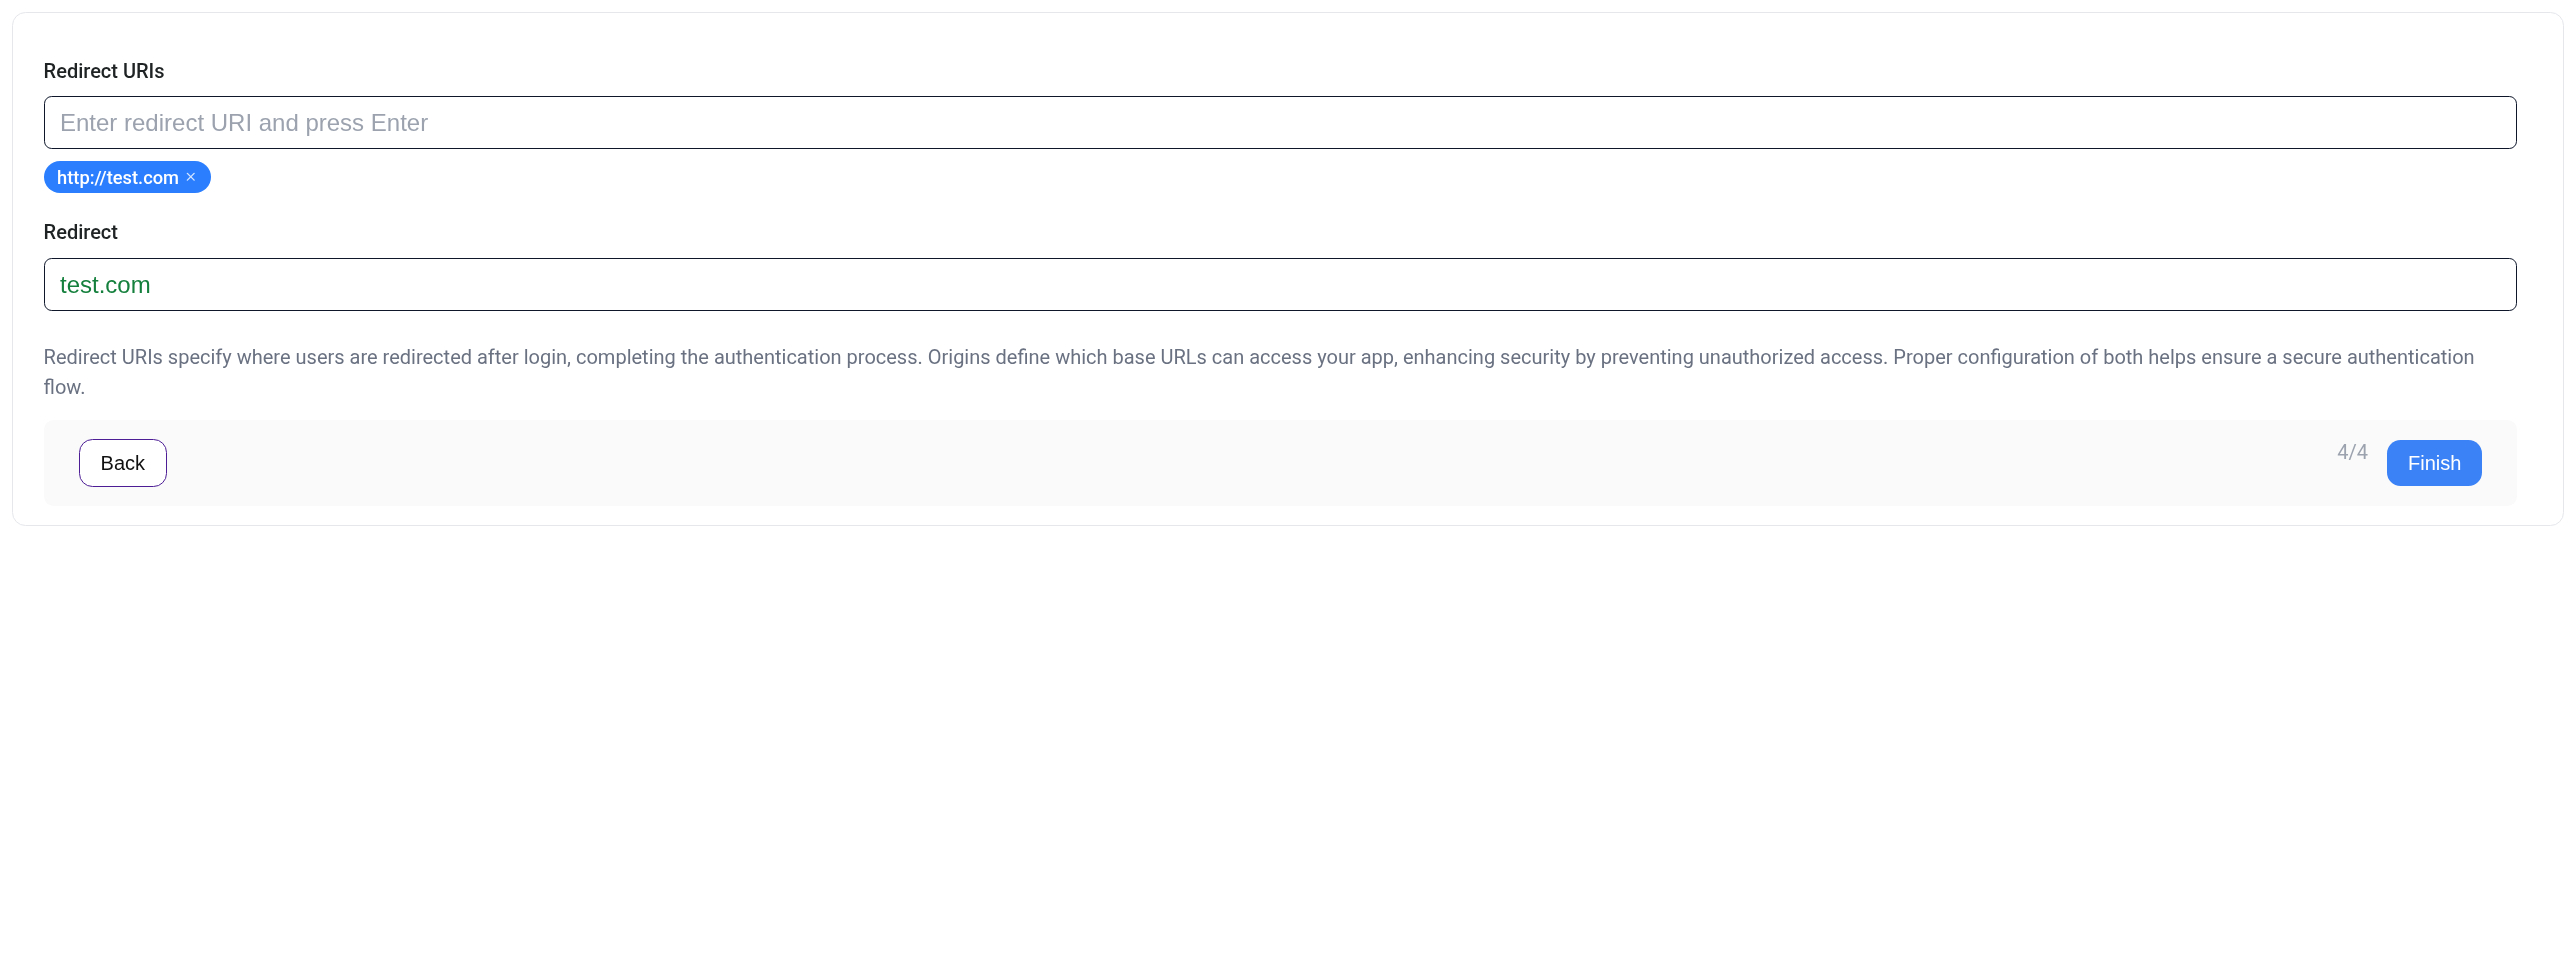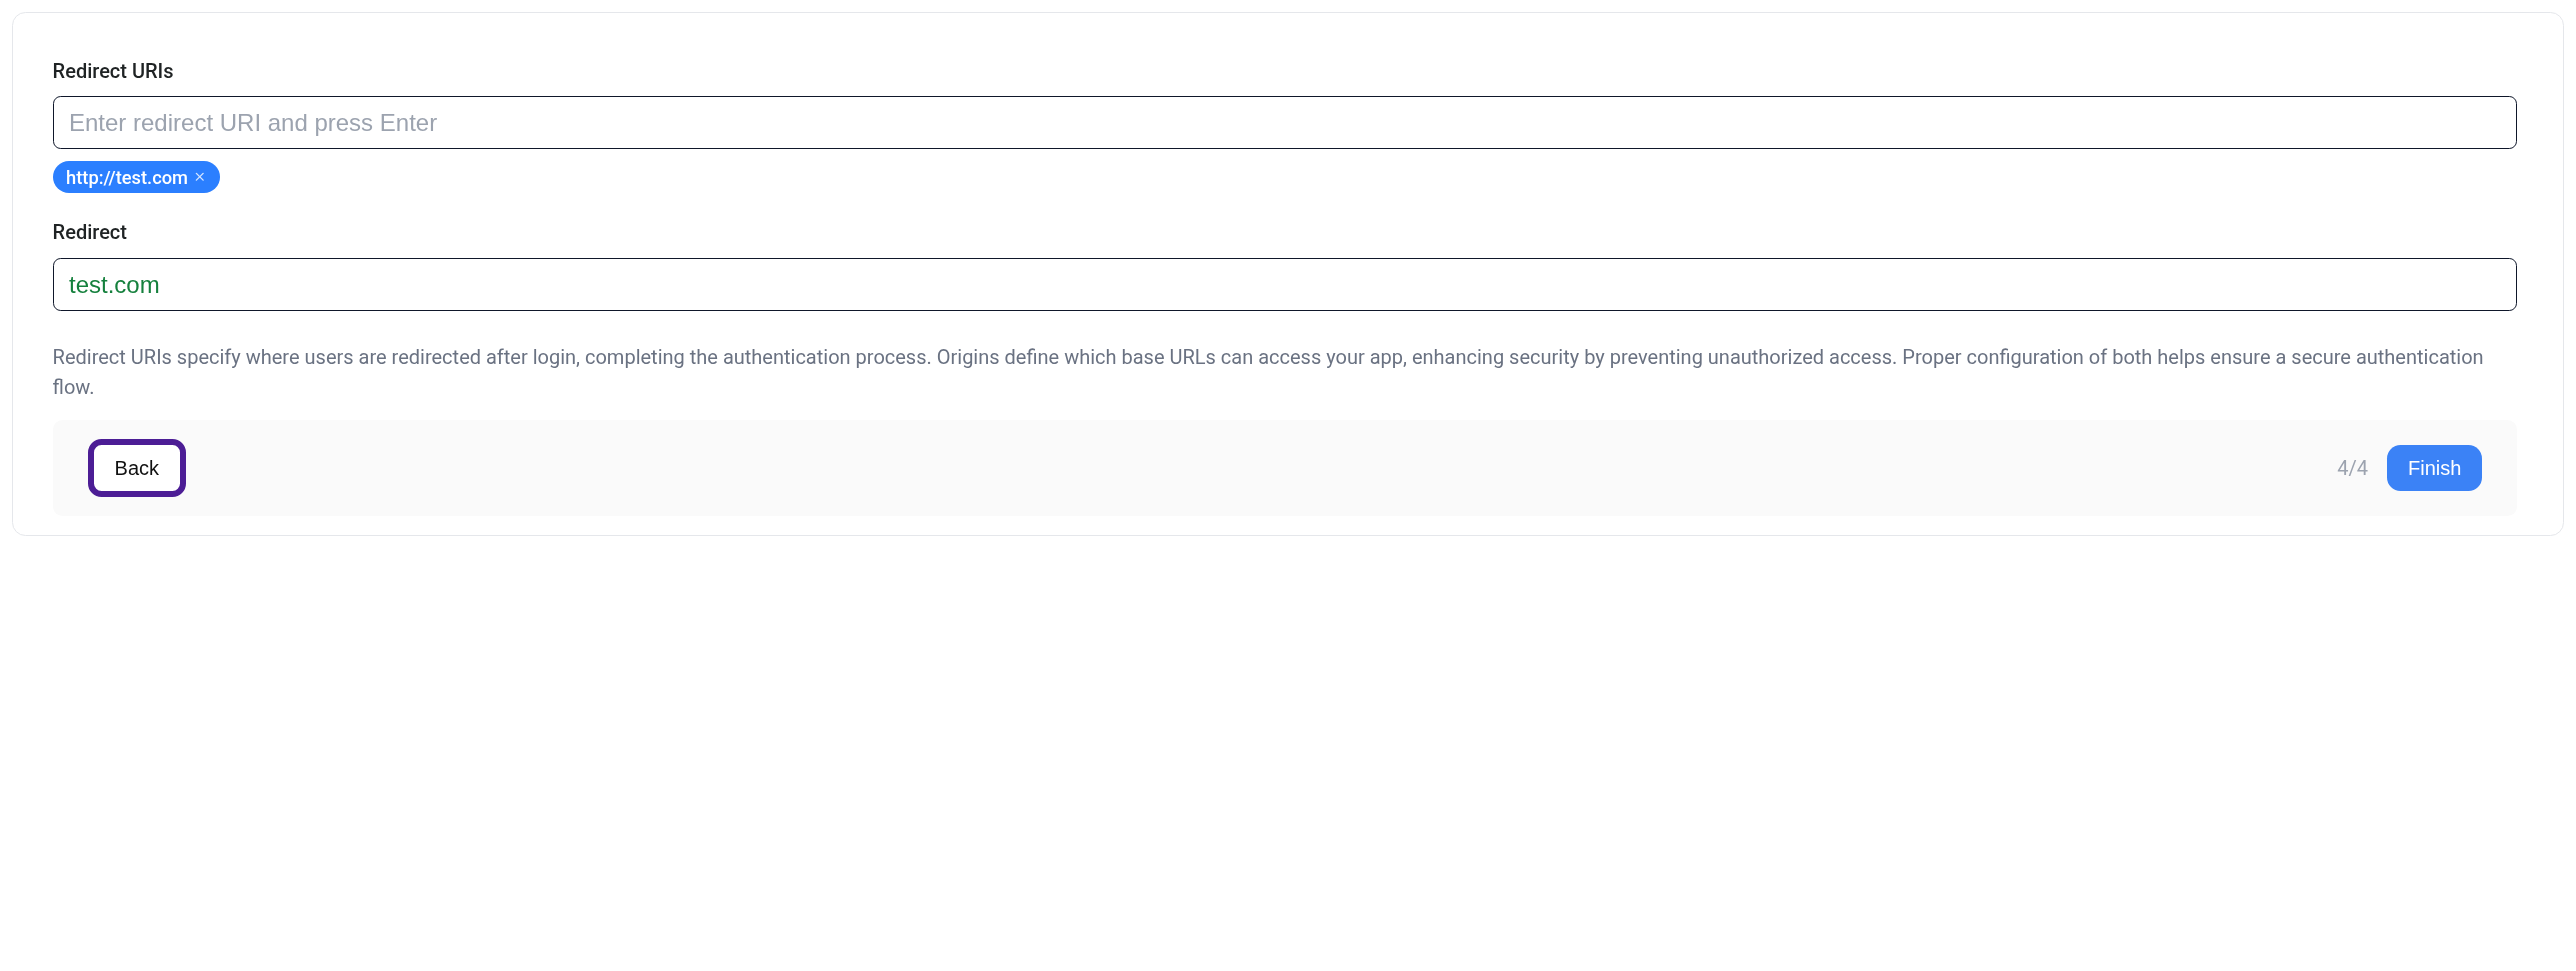--- a/index.html
+++ b/index.html
@@ -5,21 +5,21 @@
     * { box-sizing: border-box; margin: 0; padding: 0; }
     body {
       font-family: -apple-system, BlinkMacSystemFont, "Segoe UI", Roboto, "Helvetica Neue", Arial, sans-serif;
       background: #ffffff;
       padding: 11.6px;
     }
     .card {
       border: 1px solid #e5e7eb;
       border-radius: 13.5px;
       background: #fff;
-      padding: 46px 46px 19px 40px;
+      padding: 46px 46px 19px 31px;
       width: 100%;
       min-height: 501px;
     }
     .field-group { margin-bottom: 27px; }
     .field-label {
       font-size: 20px;
       color: #1f2324;
       font-weight: 500;
       margin-bottom: 13.5px;
       display: block;
@@ -76,32 +76,32 @@
       font-size: 20px;
       font-weight: 500;
       border-radius: 13.5px;
       padding: 11.6px 21px;
       cursor: pointer;
       border: none;
     }
     .btn-outline {
       background: #ffffff;
       color: #111111;
-      border: 6px solid #4c1d95;
+      border: 1px solid #4c1d95;
     }
     .btn-primary {
       background: #3b82f6;
       color: #ffffff;
     }
     .step-indicator {
       color: #9ca3af;
       font-size: 20px;
       margin-right: 19px;
     }
-    .footer-right { display: flex; align-items: center; margin-left: 8px; }
+    .footer-right { display: flex; align-items: flex-start; margin-left: 8px; }
   </style>
 </head>
 <body>
 
 <div class="card">
 
   <div class="field-group">
     <label class="field-label">Redirect URIs</label>
     <input type="text" class="text-input" placeholder="Enter redirect URI and press Enter" style="">
     <div class="chips">

